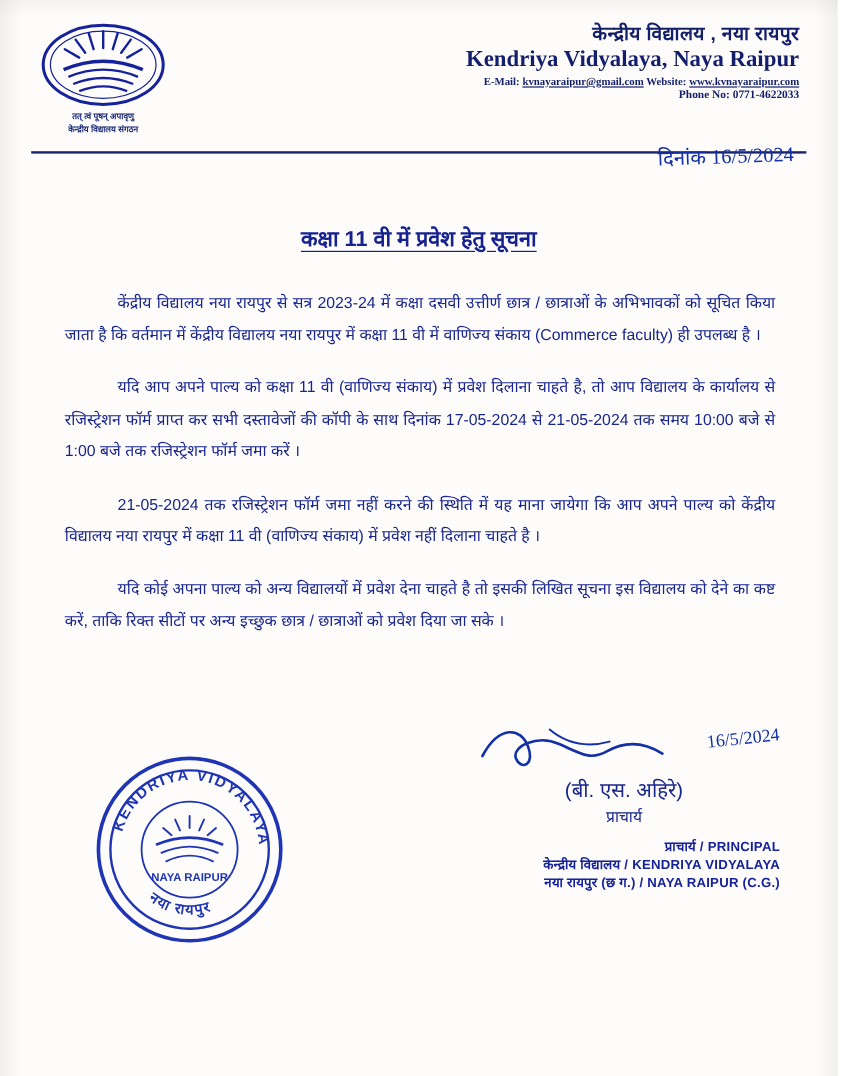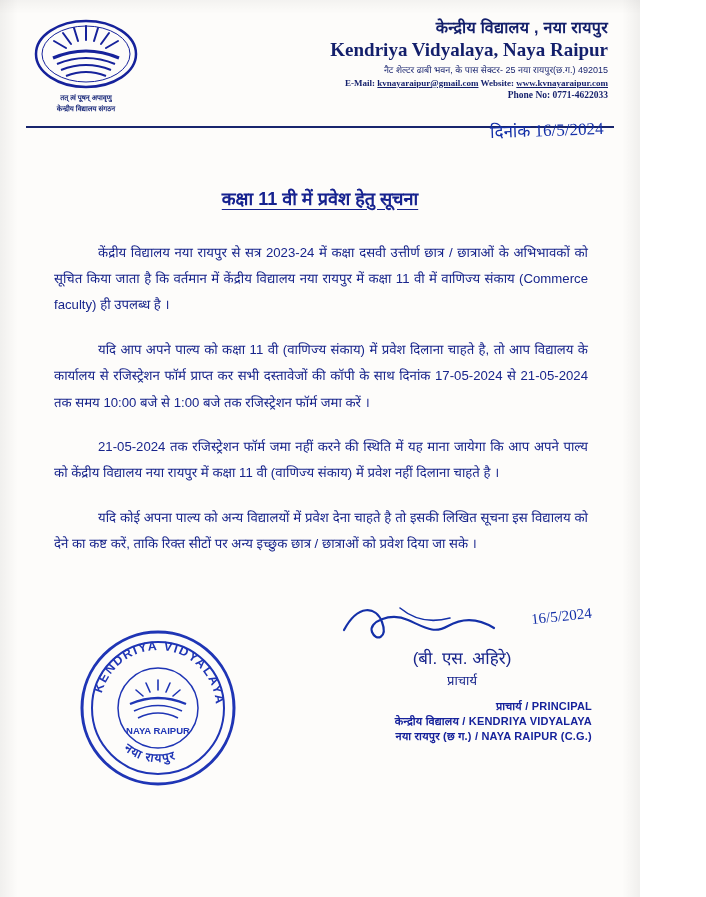--- a/index.html
+++ b/index.html
@@ -9,21 +9,21 @@
   }
   body {
     width: 706px;
     height: 897px;
     overflow: hidden;
     font-family: "Liberation Serif", serif;
     color: #1b2a7a;
   }
   .page {
     position: relative;
-    width: 640px;
+    width: 698px;
     height: 897px;
     background: #fdfcfa;
   }
   
   .page::before {
     content: "";
     position: absolute;
     inset: 0;
     background:
       linear-gradient(90deg, rgba(0,0,0,0.05) 0px, rgba(0,0,0,0.0) 18px),
@@ -225,21 +225,20 @@
         <path d="M33 58 Q53 50 73 58" fill="none" stroke="#16229b" stroke-width="2"></path>
         <ellipse cx="53" cy="36" rx="44" ry="28" fill="none" stroke="#16229b" stroke-width="1"></ellipse>
       </svg>
       <div class="emblem-caption">तत् त्वं पूषन् अपावृणु</div>
       <div class="emblem-caption">केन्द्रीय विद्यालय संगठन</div>
     </div>
 
     <div class="head-text">
       <div class="head-hi">केन्द्रीय विद्यालय , नया रायपुर</div>
       <div class="head-en">Kendriya Vidyalaya, Naya Raipur</div>
-      <div class="head-addr-hi">नैट शेल्टर ढाबी भवन, के पास सेक्टर- 25 नया रायपुर(छ.ग.) 492015</div>
       <div class="head-mail">
         <span>E-Mail:</span>
         <u>kvnayaraipur@gmail.com</u>
         <span>Website:</span>
         <u>www.kvnayaraipur.com</u>
       </div>
       <div class="head-phone">Phone No: 0771-4622033</div>
     </div>
   </div>
   <div class="rule"></div>

